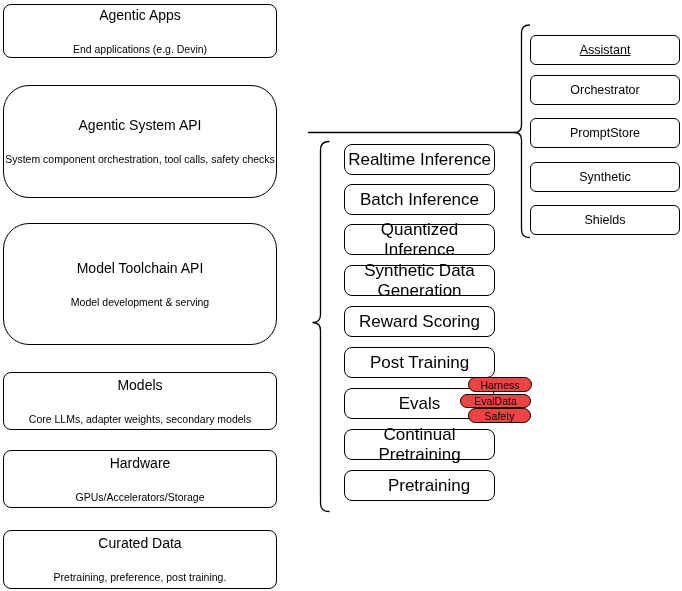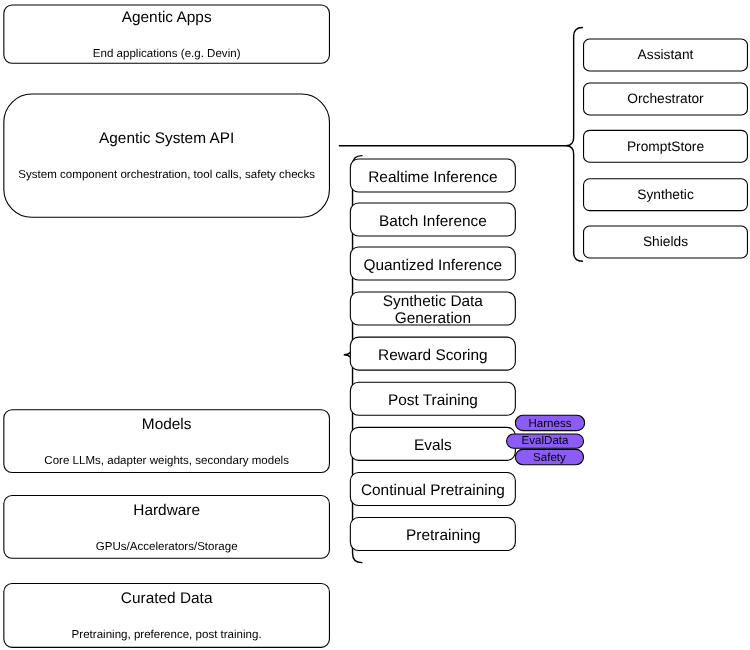--- a/index.html
+++ b/index.html
@@ -41,60 +41,60 @@
     font-size: 10.5px;
     line-height: 14px;
     margin-top: 18px;
     text-align: right;
   }
   .r8  { border-radius: 8px; }
   .r24 { border-radius: 26px; }
   .r6  { border-radius: 6px; }
 
   
-  .layer { left: 3px; width: 297px; }
+  .layer { left: 3px; width: 274px; }
   #layer-0 { top: 4px;   height: 54px;  }
   #layer-1 { top: 85px;  height: 113px; }
   #layer-2 { top: 223px; height: 122px; }
   #layer-3 { top: 372px; height: 58px;  }
   #layer-4 { top: 450px; height: 58px;  }
   #layer-5 { top: 530px; height: 59px;  }
 
   
   .tool {
-    left: 318px; width: 151px; height: 31px;
-    font-size: 14px;
+    left: 344px; width: 151px; height: 31px;
+    font-size: 17px;
   }
   #tool-0 { top: 144px; }
   #tool-1 { top: 184px; }
   #tool-2 { top: 224px; }
   #tool-3 { top: 265px; }
   #tool-4 { top: 306px; }
   #tool-5 { top: 347px; }
   #tool-6 { top: 388px; }
   #tool-7 { top: 429px; }
   #tool-8 { top: 470px; padding-left: 19px; }
 
   
   .comp {
     left: 530px; width: 150px; height: 30px;
     font-size: 12.5px;
   }
-  #comp-0 { top: 35px;  }
+  #comp-0 { top: 35px; text-decoration: underline;  }
   #comp-1 { top: 75px; text-align: right;  }
   #comp-2 { top: 118px; }
   #comp-3 { top: 162px; }
   #comp-4 { top: 205px; }
 
   
   .pill {
     position: absolute;
     box-sizing: border-box;
     border: 1px solid #000000;
-    background: #8b5cf6;
+    background: #ef4444;
     border-radius: 999px;
     display: flex;
     align-items: center;
     justify-content: center;
     font-size: 10.5px;
     z-index: 5;
   }
   #pill-0 { left: 468px; top: 377px; width: 64px; height: 15px; }
   #pill-1 { left: 460px; top: 394px; width: 71px; height: 14px; }
   #pill-2 { left: 468px; top: 408px; width: 63px; height: 15px; }
@@ -110,20 +110,24 @@
     <path d="M 529.5 25 Q 521.5 25 521.5 33 L 521.5 125 Q 521.5 132.5 514.5 132.5 Q 521.5 132.5 521.5 140 L 521.5 229.5 Q 521.5 237.5 529.5 237.5" fill="none" stroke="#000000" stroke-width="1.3" stroke-linecap="round"></path>
   </svg>
 
   <div class="node layer r8" id="layer-0">
     <div class="title">Agentic Apps</div>
     <div class="subtitle">End applications (e.g. Devin)</div>
   </div>
   <div class="node layer r24" id="layer-1">
     <div class="title">Agentic System API</div>
     <div class="subtitle">System component orchestration, tool calls, safety checks</div>
+  </div>
+  <div class="node layer r24" id="layer-2">
+    <div class="title">Model Toolchain API</div>
+    <div class="subtitle">Model development &amp; serving</div>
   </div>
   <div class="node layer r8" id="layer-3">
     <div class="title">Models</div>
     <div class="subtitle">Core LLMs, adapter weights, secondary models</div>
   </div>
   <div class="node layer r8" id="layer-4">
     <div class="title">Hardware</div>
     <div class="subtitle">GPUs/Accelerators/Storage</div>
   </div>
   <div class="node layer r8" id="layer-5">

